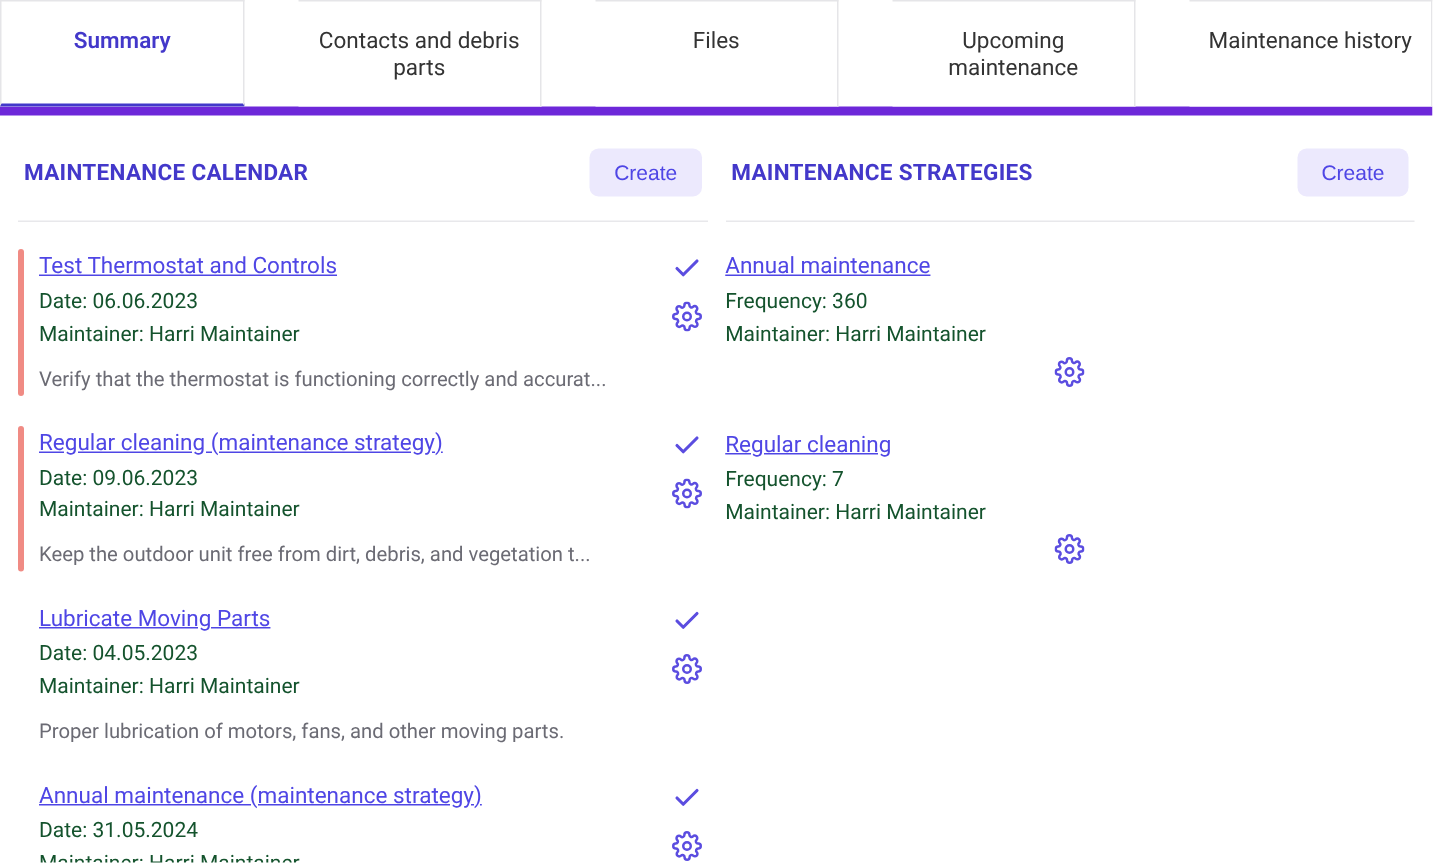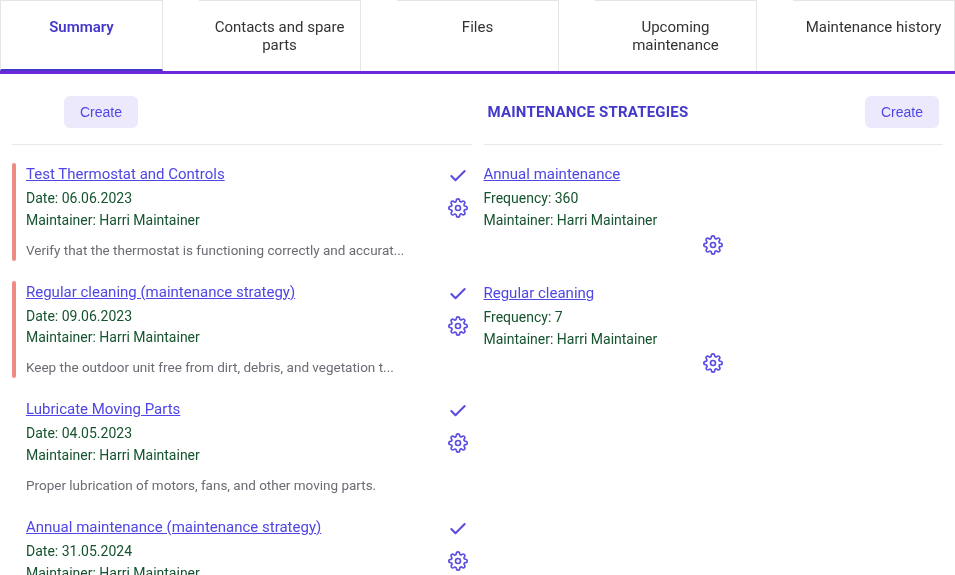--- a/index.html
+++ b/index.html
@@ -7,21 +7,21 @@
     font-family: -apple-system, BlinkMacSystemFont, "Segoe UI", Roboto, Arial, sans-serif;
     background: #fff;
     color: #333;
     font-size: 14px;
     width: 955px;
     height: 575px;
     overflow: hidden;
   }
   .tabs {
     display: flex;
-    border-bottom: 3px solid #6d28d9;
+    border-bottom: 6px solid #6d28d9;
     gap: 36px;
   }
   .tab {
     flex: 1;
     text-align: center;
     padding: 17px 10px;
     border: 1px solid #e5e5e8;
     border-bottom: none;
     border-left: none;
     cursor: pointer;
@@ -141,30 +141,31 @@
     justify-content: center;
     padding-top: 2px;
   }
   svg { display: block; }
 </style>
 </head>
 <body>
 
 <div class="tabs">
   <div class="tab active">Summary</div>
-  <div class="tab">Contacts and spare parts</div>
+  <div class="tab">Contacts and debris parts</div>
   <div class="tab">Files</div>
   <div class="tab">Upcoming maintenance</div>
   <div class="tab">Maintenance history</div>
 </div>
 
 <div class="columns">
 
   <div class="col">
     <div class="col-header">
+      <div class="col-title">MAINTENANCE CALENDAR</div>
       <button class="create-btn">Create</button>
     </div>
 
     <div class="item">
       <div class="bar red"></div>
       <div class="item-body">
         <a class="item-title">Test Thermostat and Controls</a>
         <div class="meta">Date: 06.06.2023</div>
         <div class="meta">Maintainer: Harri Maintainer</div>
         <div class="desc">Verify that the thermostat is functioning correctly and accurat...</div>

